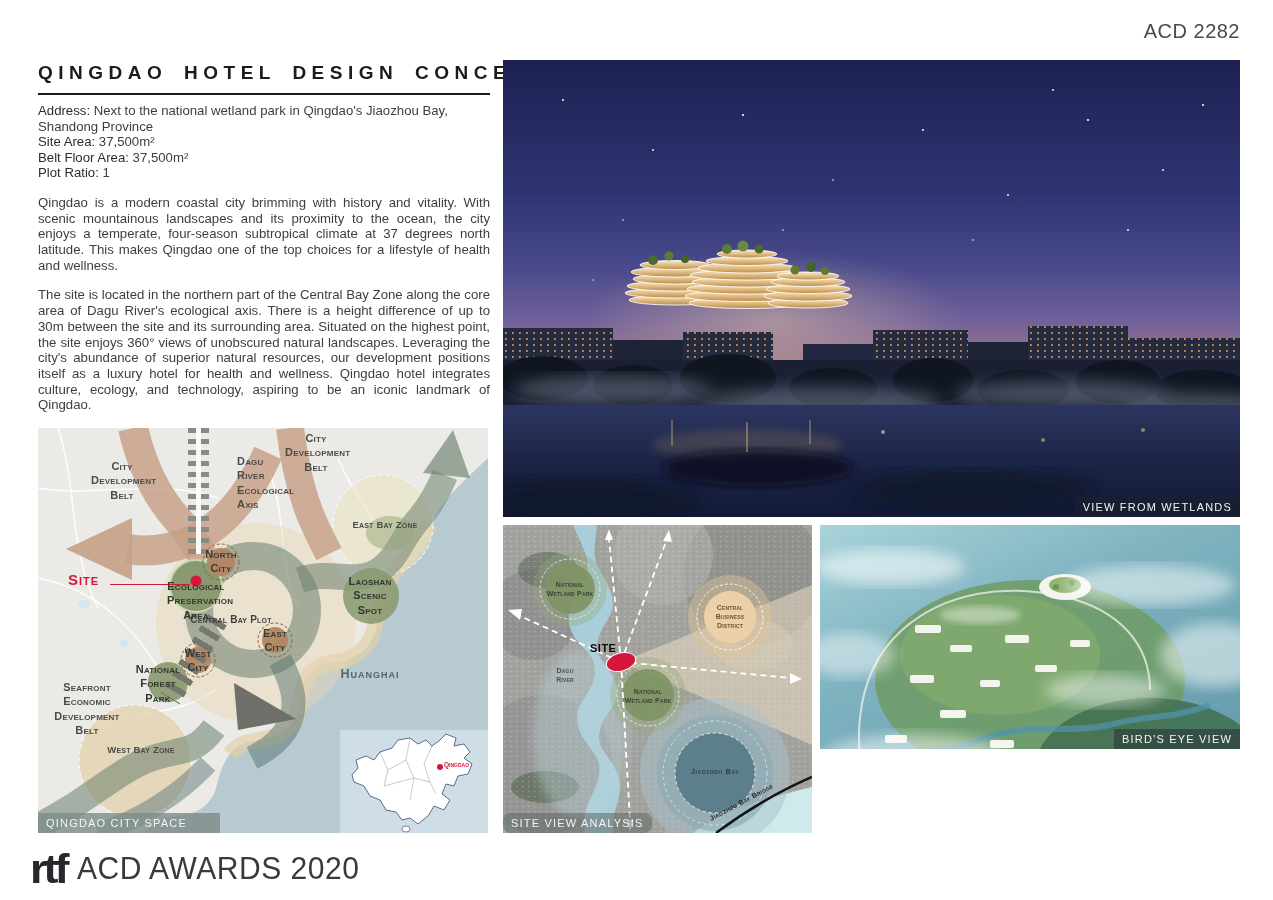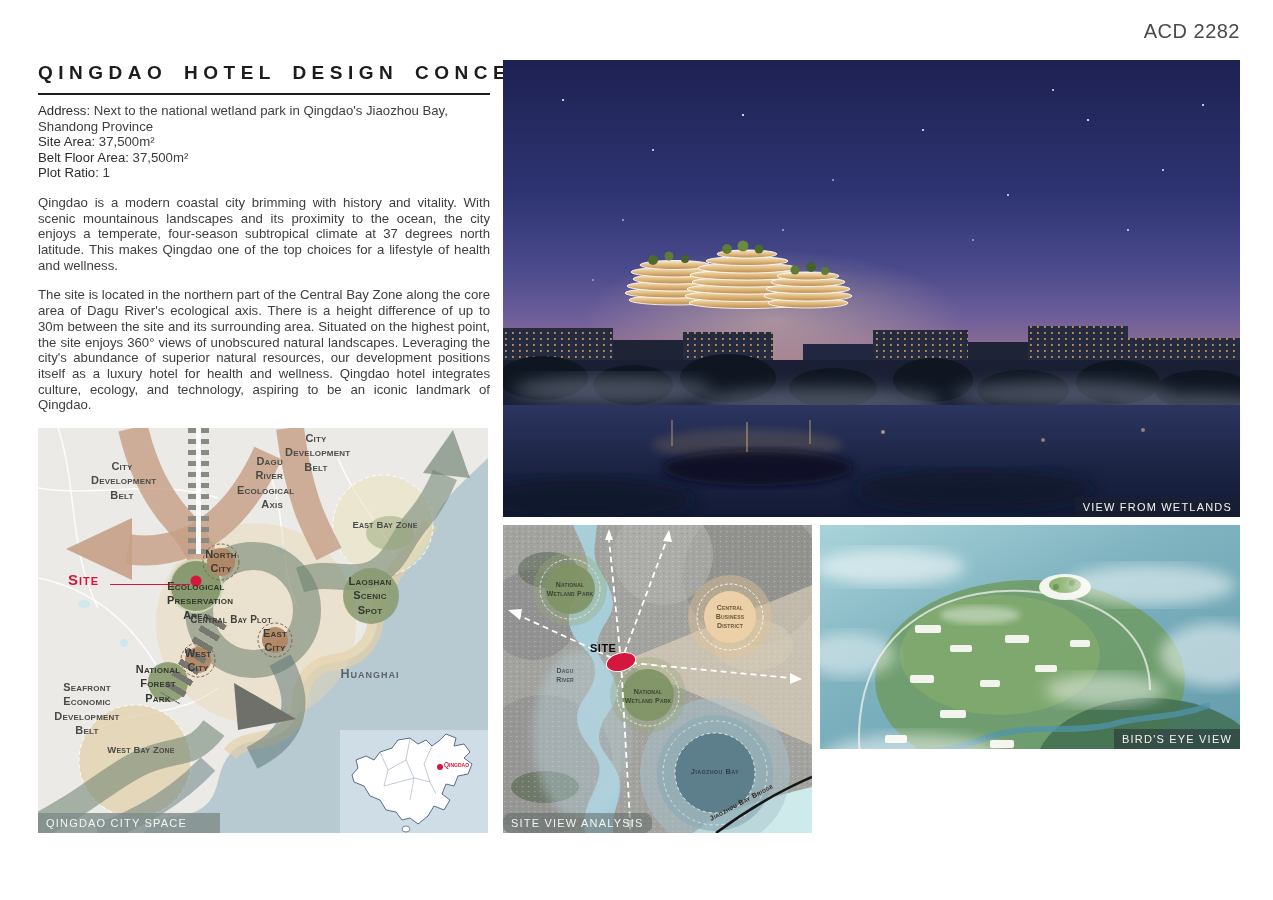--- a/index.html
+++ b/index.html
@@ -262,21 +262,21 @@
         <circle cx="237" cy="212" r="13" fill="rgba(176,134,99,.95)"></circle>
         <circle cx="237" cy="212" r="17" fill="none" stroke="#8a5f3f" stroke-width="1" stroke-dasharray="3,2"></circle>
         <circle cx="160" cy="232" r="13" fill="rgba(176,134,99,.95)"></circle>
         <circle cx="160" cy="232" r="17" fill="none" stroke="#8a5f3f" stroke-width="1" stroke-dasharray="3,2"></circle>
       </g>
       <circle cx="158" cy="153" r="5.5" fill="#d5173e"></circle>
     </svg>
     <div class="ladder"></div>
     <div class="diag"></div>
 
-    <div class="maplabel" style="left:199px;top:26px;width:46px;text-align:right;transform:translate(0,0);">Dagu River Ecological Axis</div>
+    <div class="maplabel" style="left:199px;top:26px;width:46px;text-align:left;transform:translate(0,0);">Dagu River Ecological Axis</div>
     <div class="maplabel" style="left:84px;top:52px;width:62px;">City Development Belt</div>
     <div class="maplabel" style="left:278px;top:24px;width:62px;">City Development Belt</div>
     <div class="maplabel nowrap" style="left:347px;top:97px;font-size:9.5px;">East Bay Zone</div>
     <div class="maplabel" style="left:183px;top:133px;width:40px;color:#3f3a34;">North City</div>
     <div class="site-red">Site</div>
     <div class="site-line"></div>
     <div class="maplabel" style="left:158px;top:172px;width:58px;color:#33382c;">Ecological Preservation Area</div>
     <div class="maplabel nowrap" style="left:193px;top:191px;font-size:10px;color:#40403c;">Central Bay Plot</div>
     <div class="maplabel" style="left:332px;top:167px;width:58px;color:#33382c;">Laoshan Scenic Spot</div>
     <div class="maplabel" style="left:237px;top:212px;width:40px;color:#3f3a34;">East City</div>
@@ -443,14 +443,18 @@
         <ellipse cx="285" cy="165" rx="60" ry="16" opacity=".45" filter="url(#cb)"></ellipse>
         <ellipse cx="395" cy="130" rx="55" ry="32" opacity=".5" filter="url(#cb)"></ellipse>
         <ellipse cx="30" cy="130" rx="45" ry="22" opacity=".45" filter="url(#cb)"></ellipse>
         <ellipse cx="200" cy="295" rx="120" ry="22" opacity=".4" filter="url(#cb)"></ellipse>
         <ellipse cx="160" cy="90" rx="40" ry="9" opacity=".4" filter="url(#cb3)"></ellipse>
       </g>
     </svg>
     <div class="capbar be-cap">BIRD'S EYE VIEW</div>
   </div>
 
+  <div class="footer">
+    <span class="rtf">rtf</span>
+    <span class="award">ACD AWARDS 2020</span>
+  </div>
 
 </div>
 
 </body></html>

